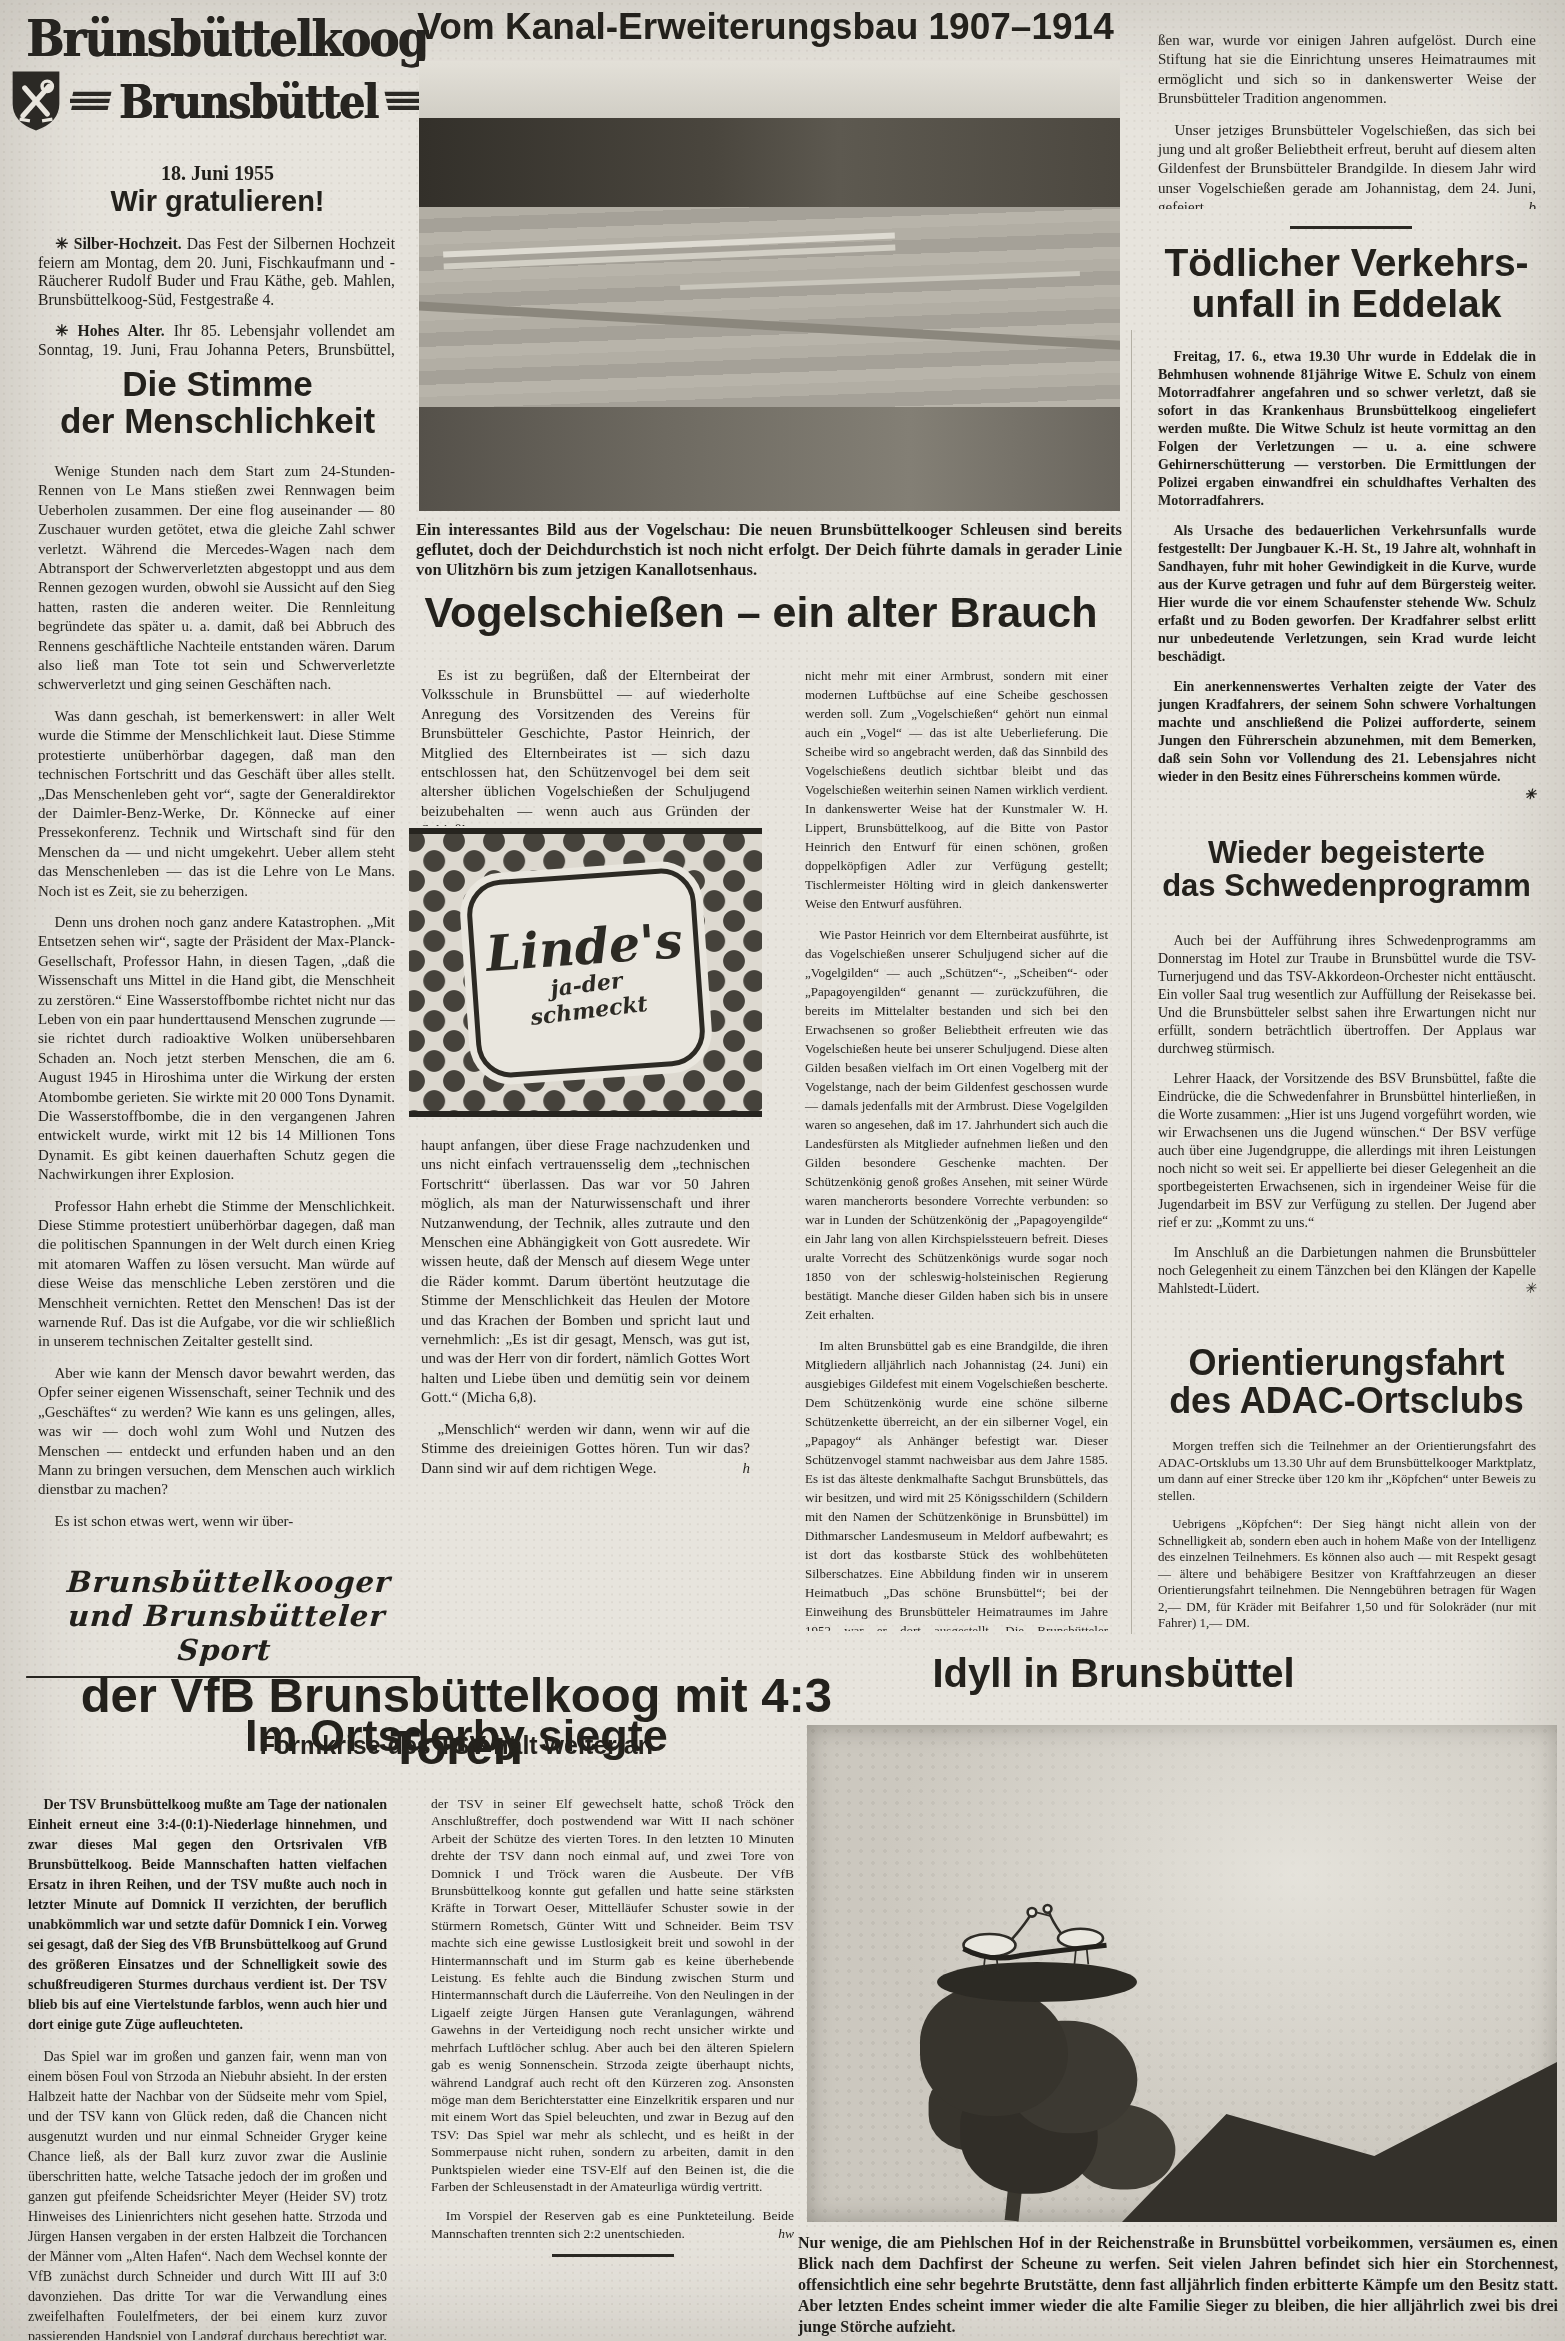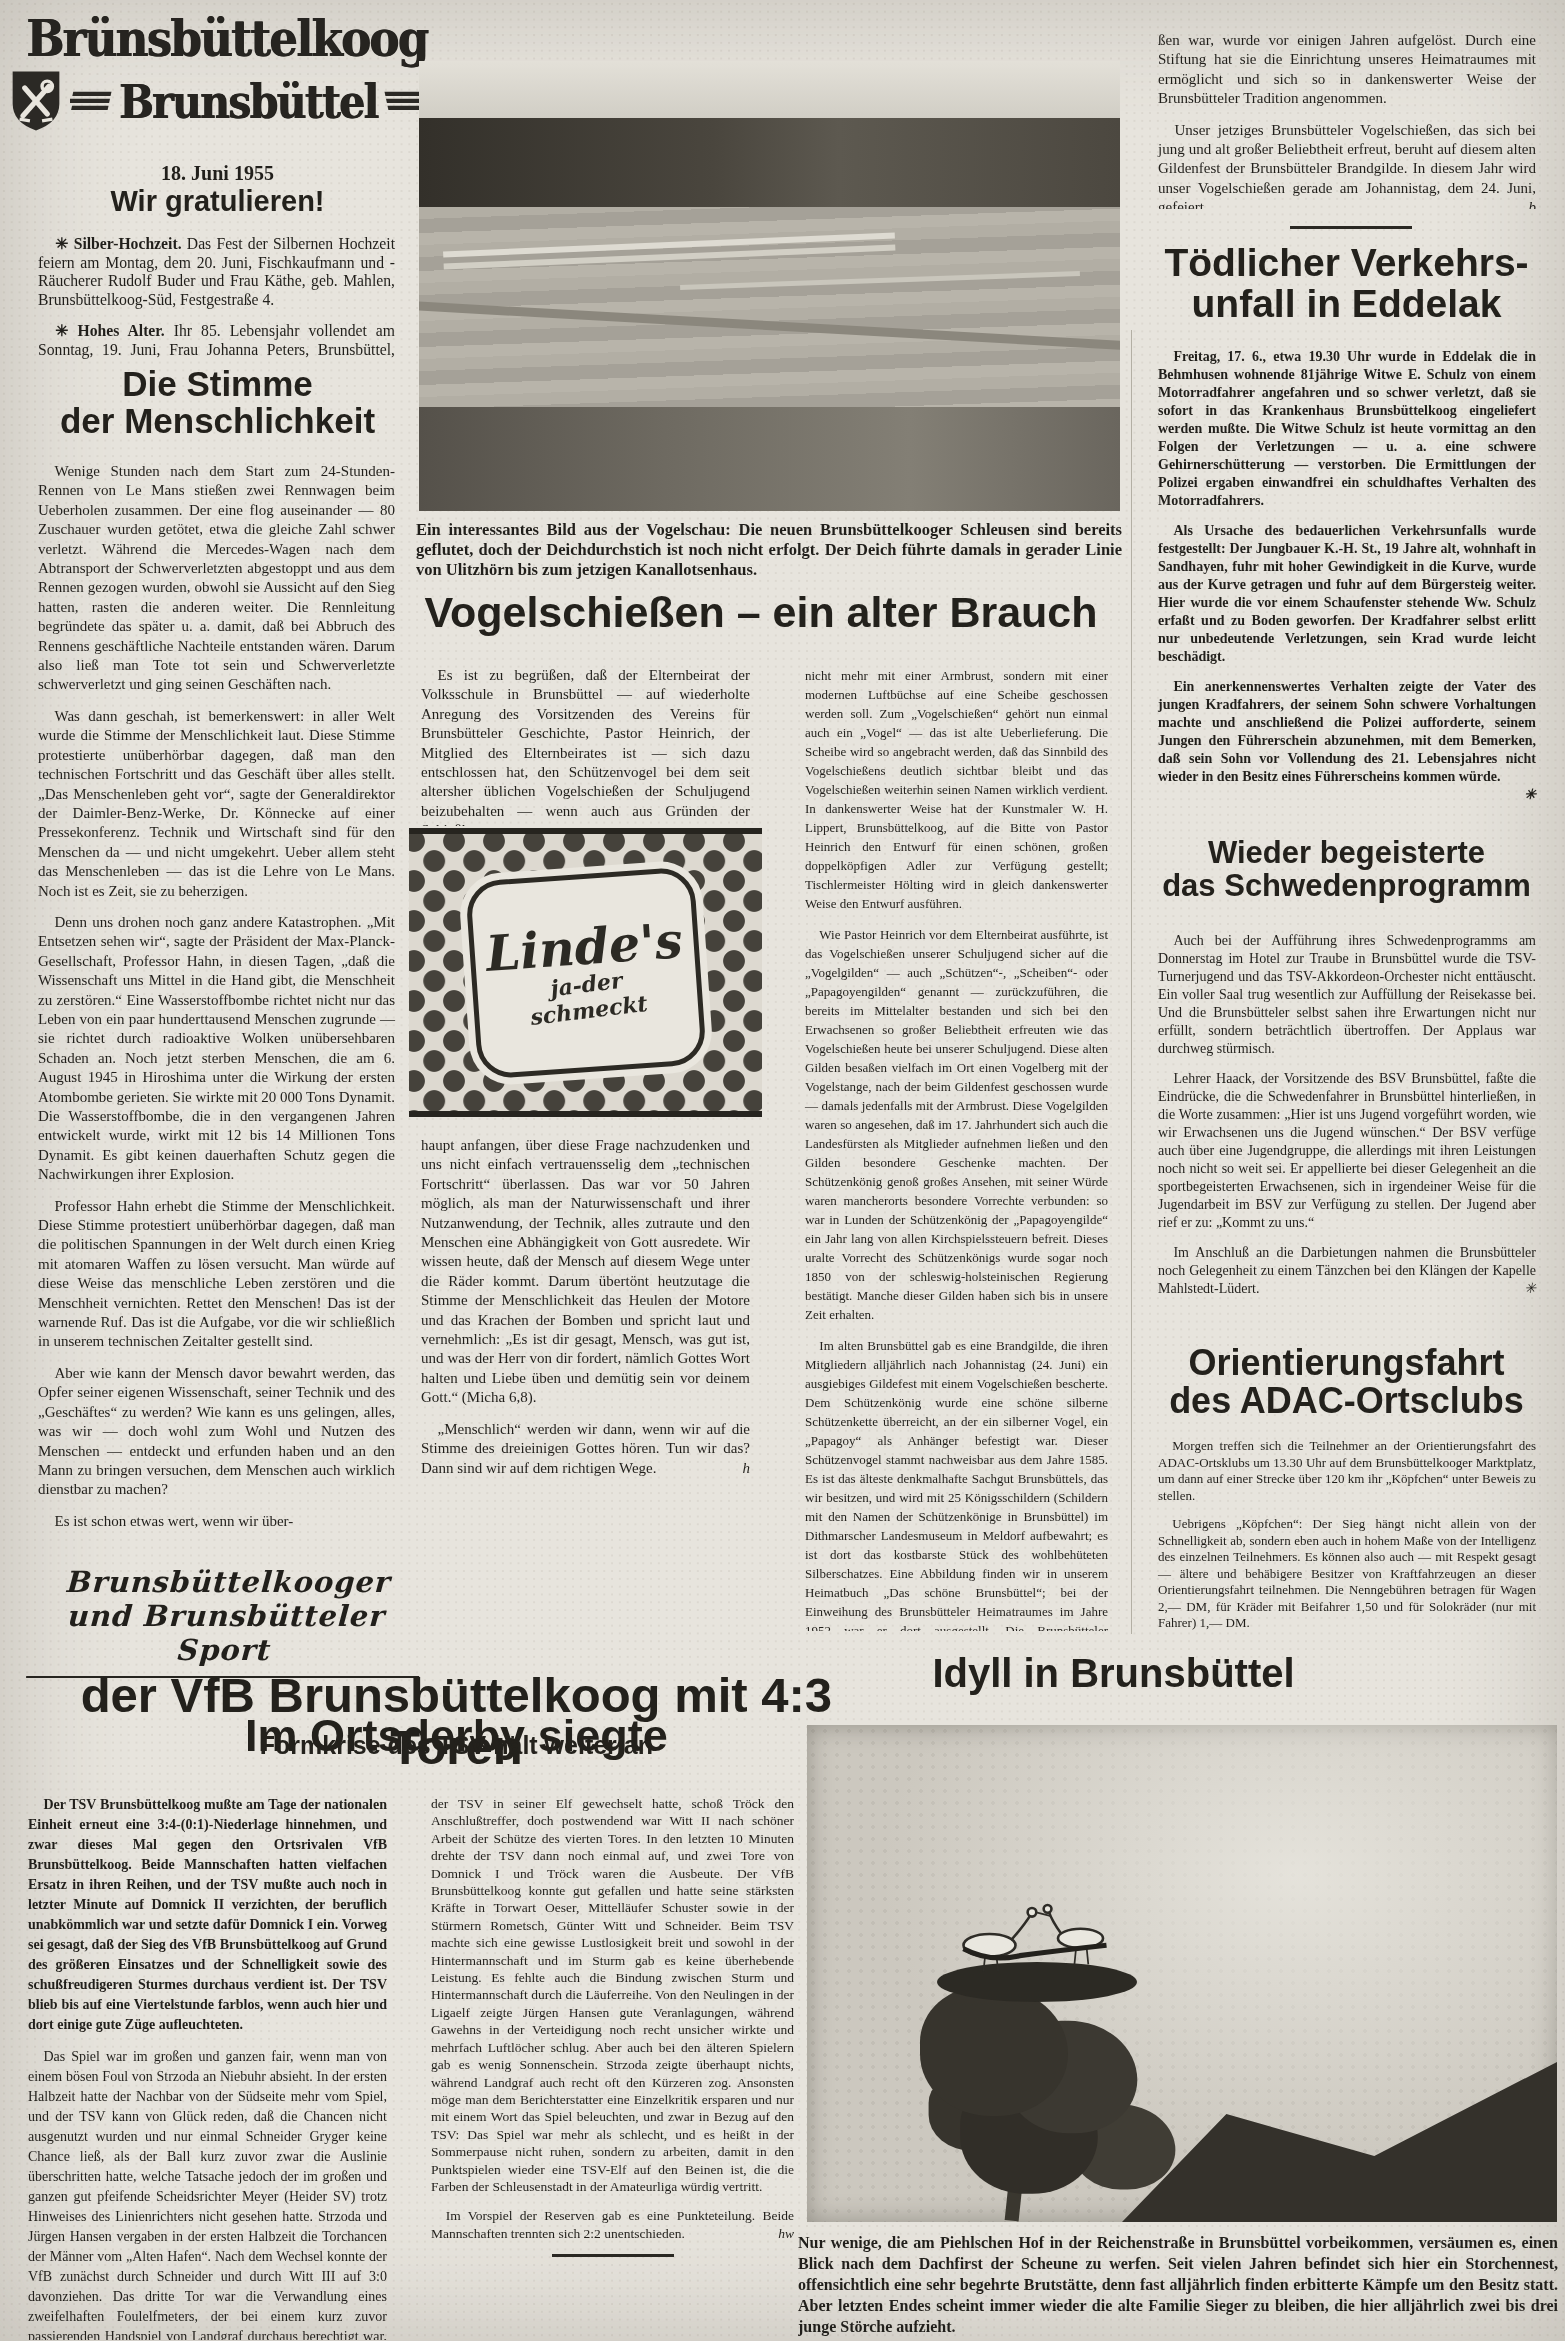--- a/index.html
+++ b/index.html
@@ -114,20 +114,21 @@
   </div>
   <div class="abs just" style="left:26px;top:450px;width:381px;height:1111px;font-size:15px;line-height:19.4px;">
     <p>Wenige Stunden nach dem Start zum 24-Stunden-Rennen von Le Mans stießen zwei Rennwagen beim Ueberholen zusammen. Der eine flog auseinander — 80 Zuschauer wurden getötet, etwa die gleiche Zahl schwer verletzt. Während die Mercedes-Wagen nach dem Abtransport der Schwerverletzten abgestoppt und aus dem Rennen gezogen wurden, obwohl sie Aussicht auf den Sieg hatten, rasten die anderen weiter. Die Rennleitung begründete das später u. a. damit, daß bei Abbruch des Rennens geschäftliche Nachteile entstanden wären. Darum also ließ man Tote tot sein und Schwerverletzte schwerverletzt und ging seinen Geschäften nach.</p>
     <p>Was dann geschah, ist bemerkenswert: in aller Welt wurde die Stimme der Menschlichkeit laut. Diese Stimme protestierte unüberhörbar dagegen, daß man den technischen Fortschritt und das Geschäft über alles stellt. „Das Menschenleben geht vor“, sagte der Generaldirektor der Daimler-Benz-Werke, Dr. Könnecke auf einer Pressekonferenz. Technik und Wirtschaft sind für den Menschen da — und nicht umgekehrt. Ueber allem steht das Menschenleben — das ist die Lehre von Le Mans. Noch ist es Zeit, sie zu beherzigen.</p>
     <p>Denn uns drohen noch ganz andere Katastrophen. „Mit Entsetzen sehen wir“, sagte der Präsident der Max-Planck-Gesellschaft, Professor Hahn, in diesen Tagen, „daß die Wissenschaft uns Mittel in die Hand gibt, die Menschheit zu zerstören.“ Eine Wasserstoffbombe richtet nicht nur das Leben von ein paar hunderttausend Menschen zugrunde — sie richtet durch radioaktive Wolken unübersehbaren Schaden an. Noch jetzt sterben Menschen, die am 6. August 1945 in Hiroshima unter die Wirkung der ersten Atombombe gerieten. Sie wirkte mit 20 000 Tons Dynamit. Die Wasserstoffbombe, die in den vergangenen Jahren entwickelt wurde, wirkt mit 12 bis 14 Millionen Tons Dynamit. Es gibt keinen dauerhaften Schutz gegen die Nachwirkungen ihrer Explosion.</p>
     <p>Professor Hahn erhebt die Stimme der Menschlichkeit. Diese Stimme protestiert unüberhörbar dagegen, daß man die politischen Spannungen in der Welt durch einen Krieg mit atomaren Waffen zu lösen versucht. Man würde auf diese Weise das menschliche Leben zerstören und die Menschheit vernichten. Rettet den Menschen! Das ist der warnende Ruf. Das ist die Aufgabe, vor die wir schließlich in unserem technischen Zeitalter gestellt sind.</p>
     <p>Aber wie kann der Mensch davor bewahrt werden, das Opfer seiner eigenen Wissenschaft, seiner Technik und des „Geschäftes“ zu werden? Wie kann es uns gelingen, alles, was wir — doch wohl zum Wohl und Nutzen des Menschen — entdeckt und erfunden haben und an den Mann zu bringen versuchen, dem Menschen auch wirklich dienstbar zu machen?</p>
     <p>Es ist schon etwas wert, wenn wir über-</p>
   </div>
 
+  <div class="abs hsans" style="left:410px;top:7px;width:711px;font-size:37px;">Vom Kanal-Erweiterungsbau 1907–1914</div>
 
   <div class="abs photo canal" style="left:419px;top:61px;width:701px;height:450px;">
     <div class="sky"></div>
     <div class="land"></div>
     <div class="water"></div>
     <div class="lockwall1"></div>
     <div class="lockwall2"></div>
     <div class="dike"></div>
     <div class="fg"></div>
   </div>

